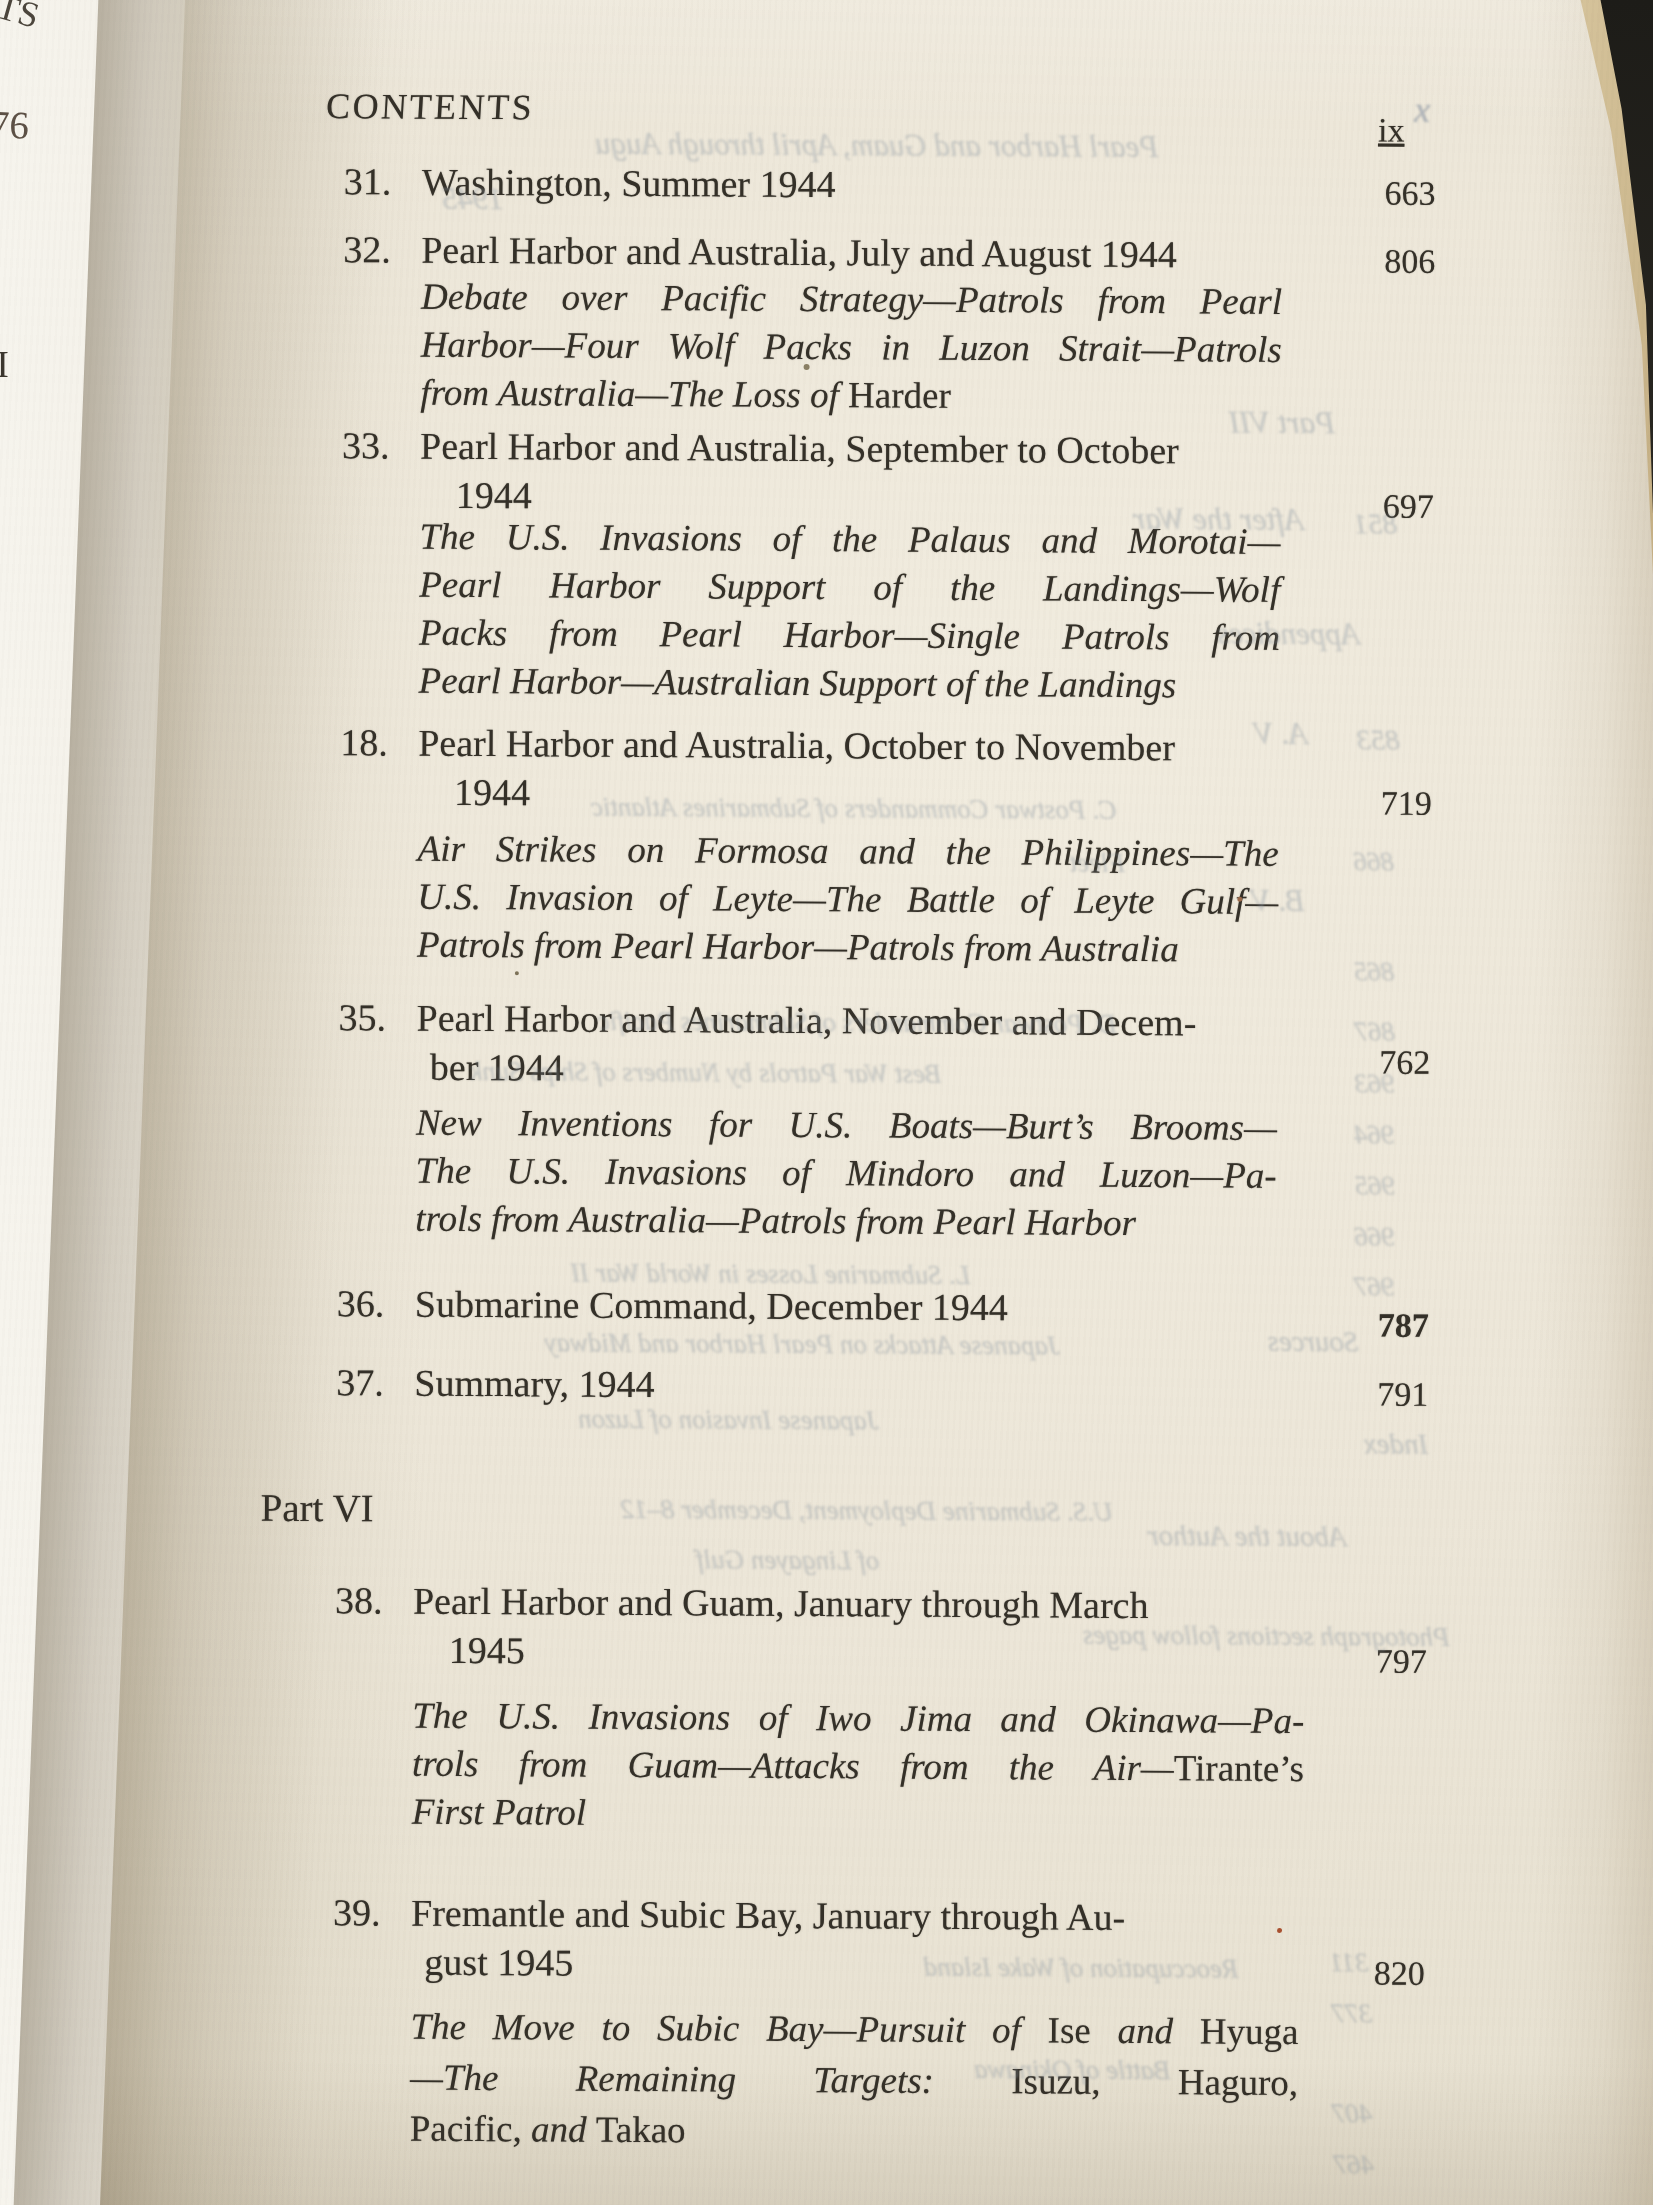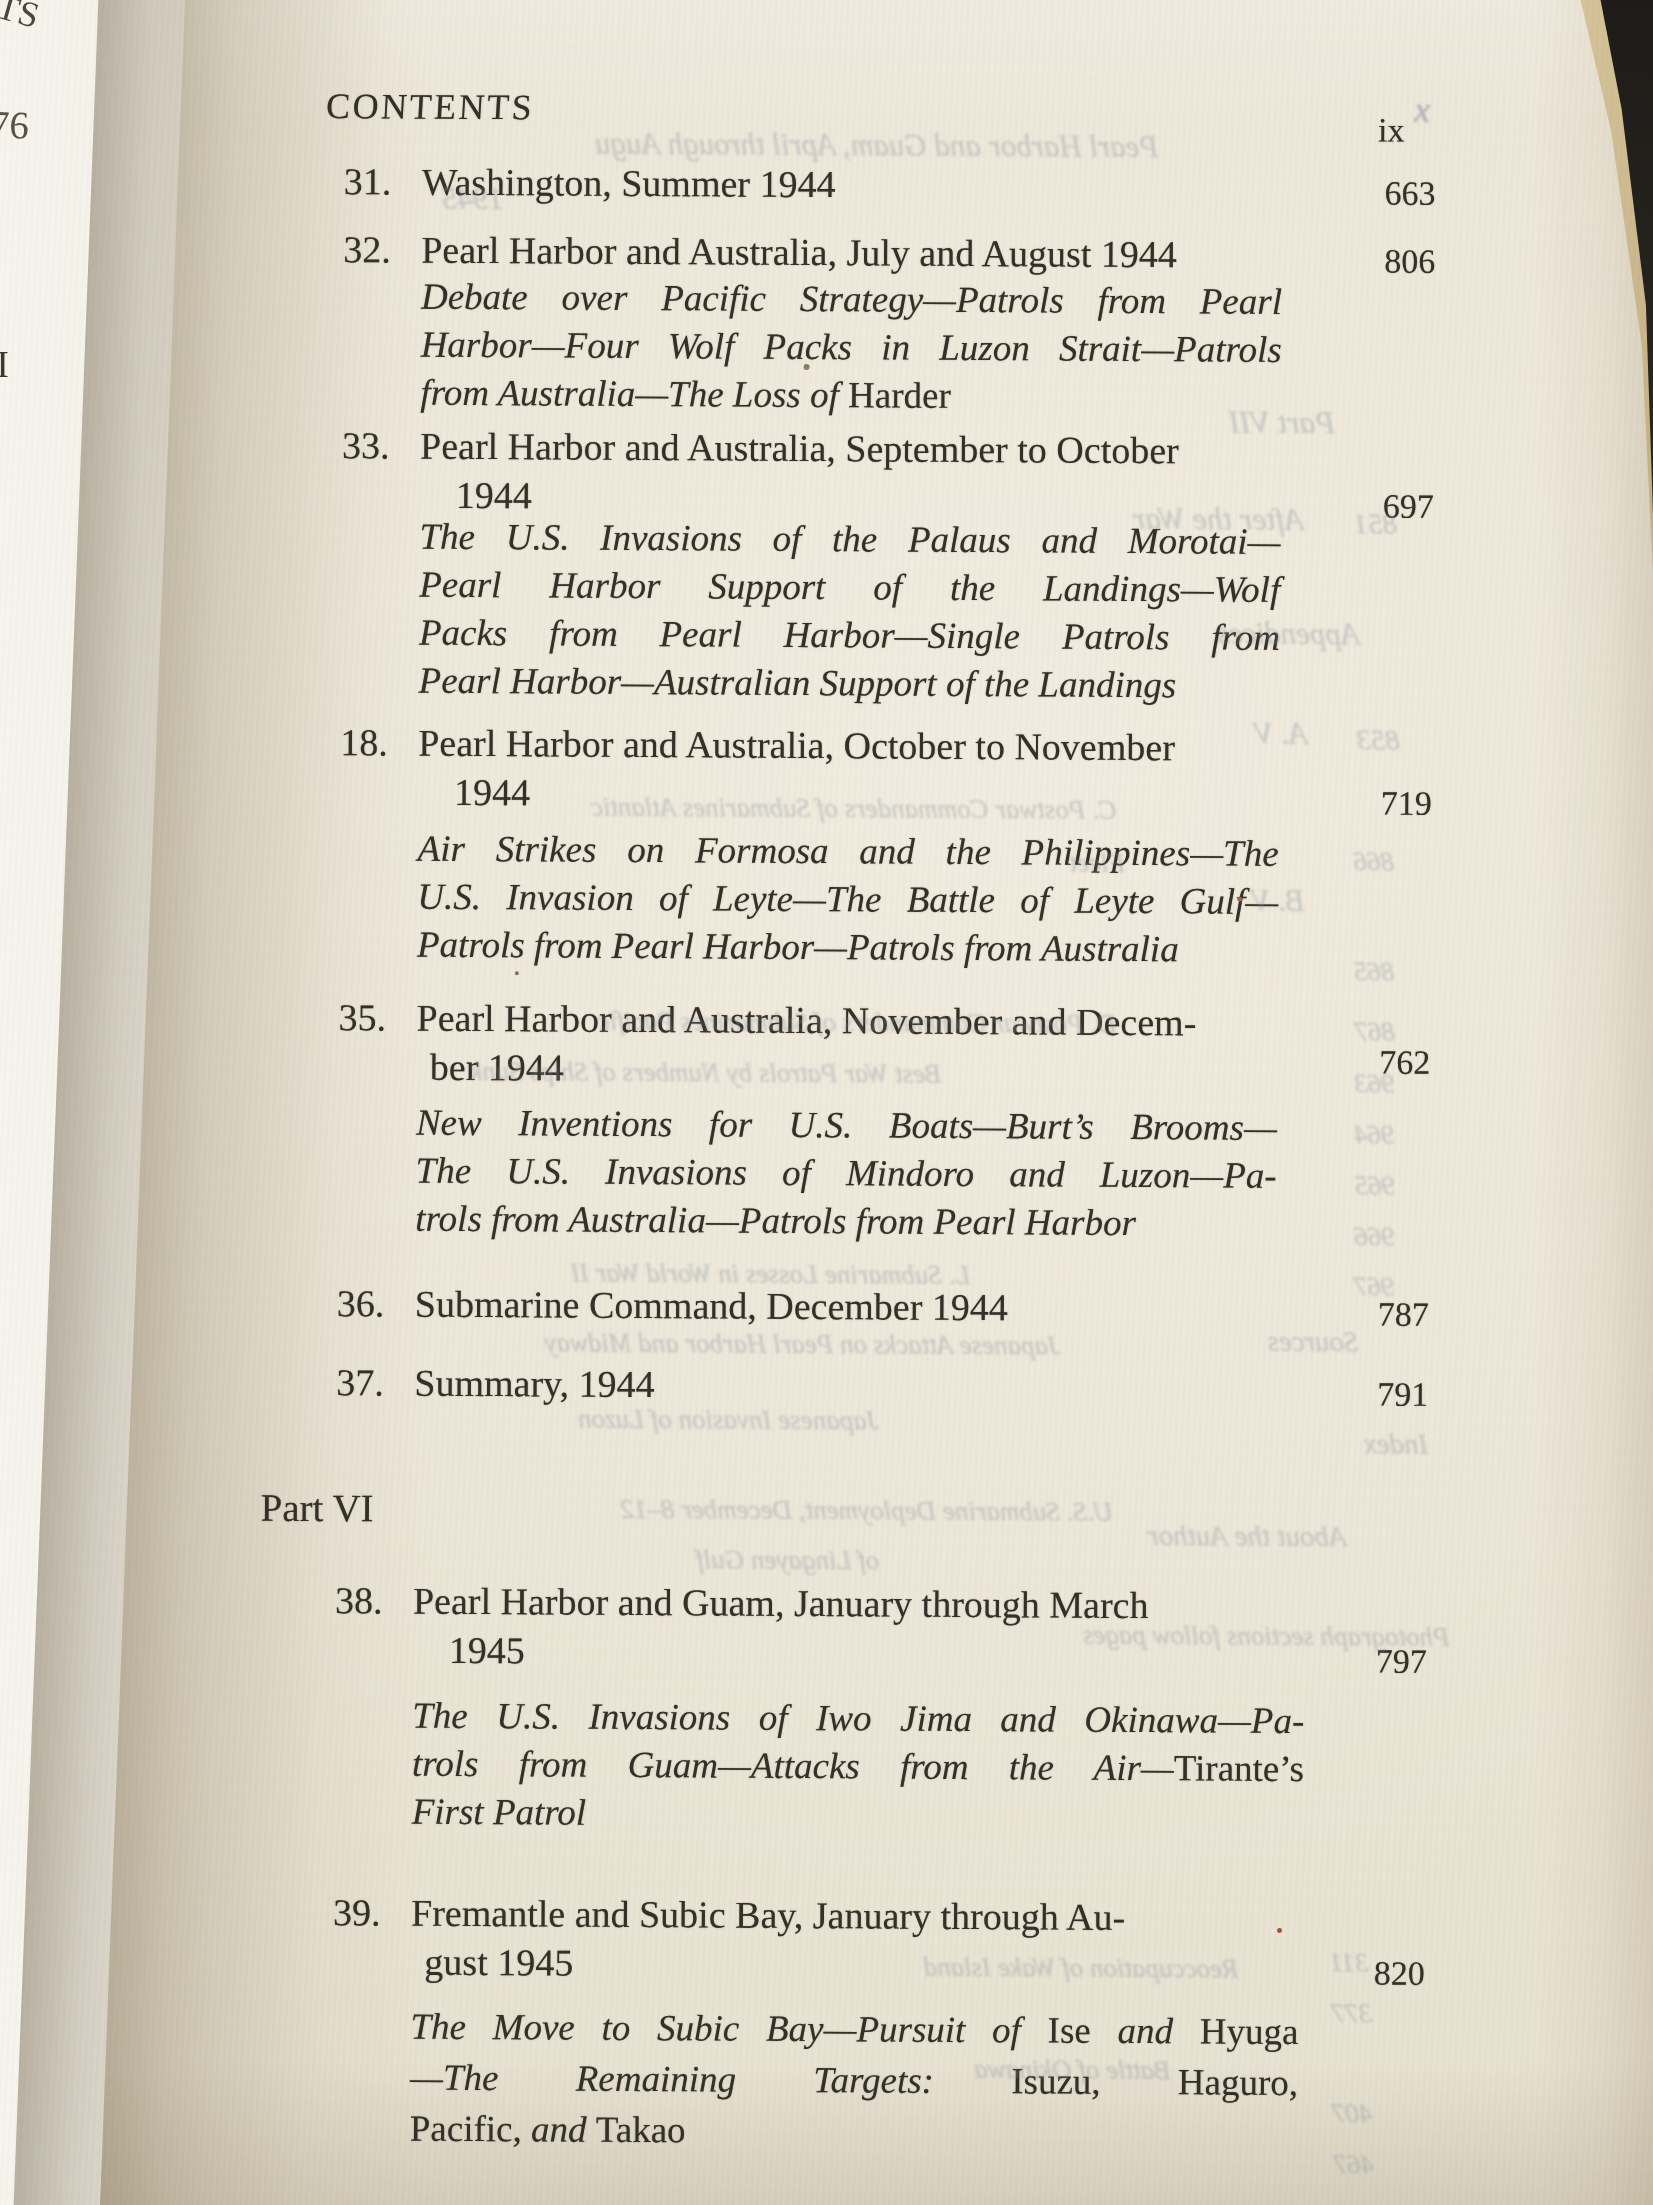--- a/index.html
+++ b/index.html
@@ -55,21 +55,21 @@
   
   .content{
     position:absolute;inset:0;color:#343028;
     transform:rotate(.35deg);transform-origin:306px 136px;
     text-shadow:0 0 1.2px rgba(44,40,33,.5);
   }
   .page-title{
     position:absolute;left:326px;top:85px;
     font-size:36px;letter-spacing:2.5px;transform:skewX(-3deg);
   }
-  .folio-label{position:absolute;left:1378px;top:105px;font-size:34px;}
+  .folio-label{position:absolute;left:1378px;top:105px;font-size:34px;text-decoration:underline;}
 
   .entry{position:absolute;left:344px;width:1092px;}
   .entry .num{position:absolute;left:0;top:0;font-size:38px;line-height:49px;}
   .entry .heading{margin-left:78px;width:973px;font-size:38px;line-height:49px;}
   .entry .heading .cont-year{text-indent:36px;}
   .entry .heading .cont-syll{text-indent:13.6px;}
   .entry .pagenum{position:absolute;right:0;font-size:34px;line-height:49px;}
   .entry .subtitle{
     position:absolute;left:78px;font-style:italic;font-size:37px;line-height:48px;
   }
@@ -172,21 +172,21 @@
             <div class="sub-line"><span>New Inventions for U.S. Boats—Burt’s Brooms—</span></div>
             <div class="sub-line"><span>The U.S. Invasions of Mindoro and Luzon—Pa-</span></div>
             <div class="sub-line last"><span>trols from Australia—Patrols from Pearl Harbor</span></div>
           </div>
         </div>
         <div class="entry" style="top: 1279px;">
           <span class="num">36.</span>
           <div class="heading">
             <div class="">Submarine Command, December 1944</div>
           </div>
-          <span class="pagenum" style="top: 4px;">787</span>
+          <span class="pagenum" style="top: 15px; font-weight: bold;">787</span>
         </div>
         <div class="entry" style="top: 1358px;">
           <span class="num">37.</span>
           <div class="heading">
             <div class="">Summary, 1944</div>
           </div>
           <span class="pagenum" style="top: 5.1px;">791</span>
         </div>
         <div class="entry" style="top: 1576px;">
           <span class="num">38.</span>

